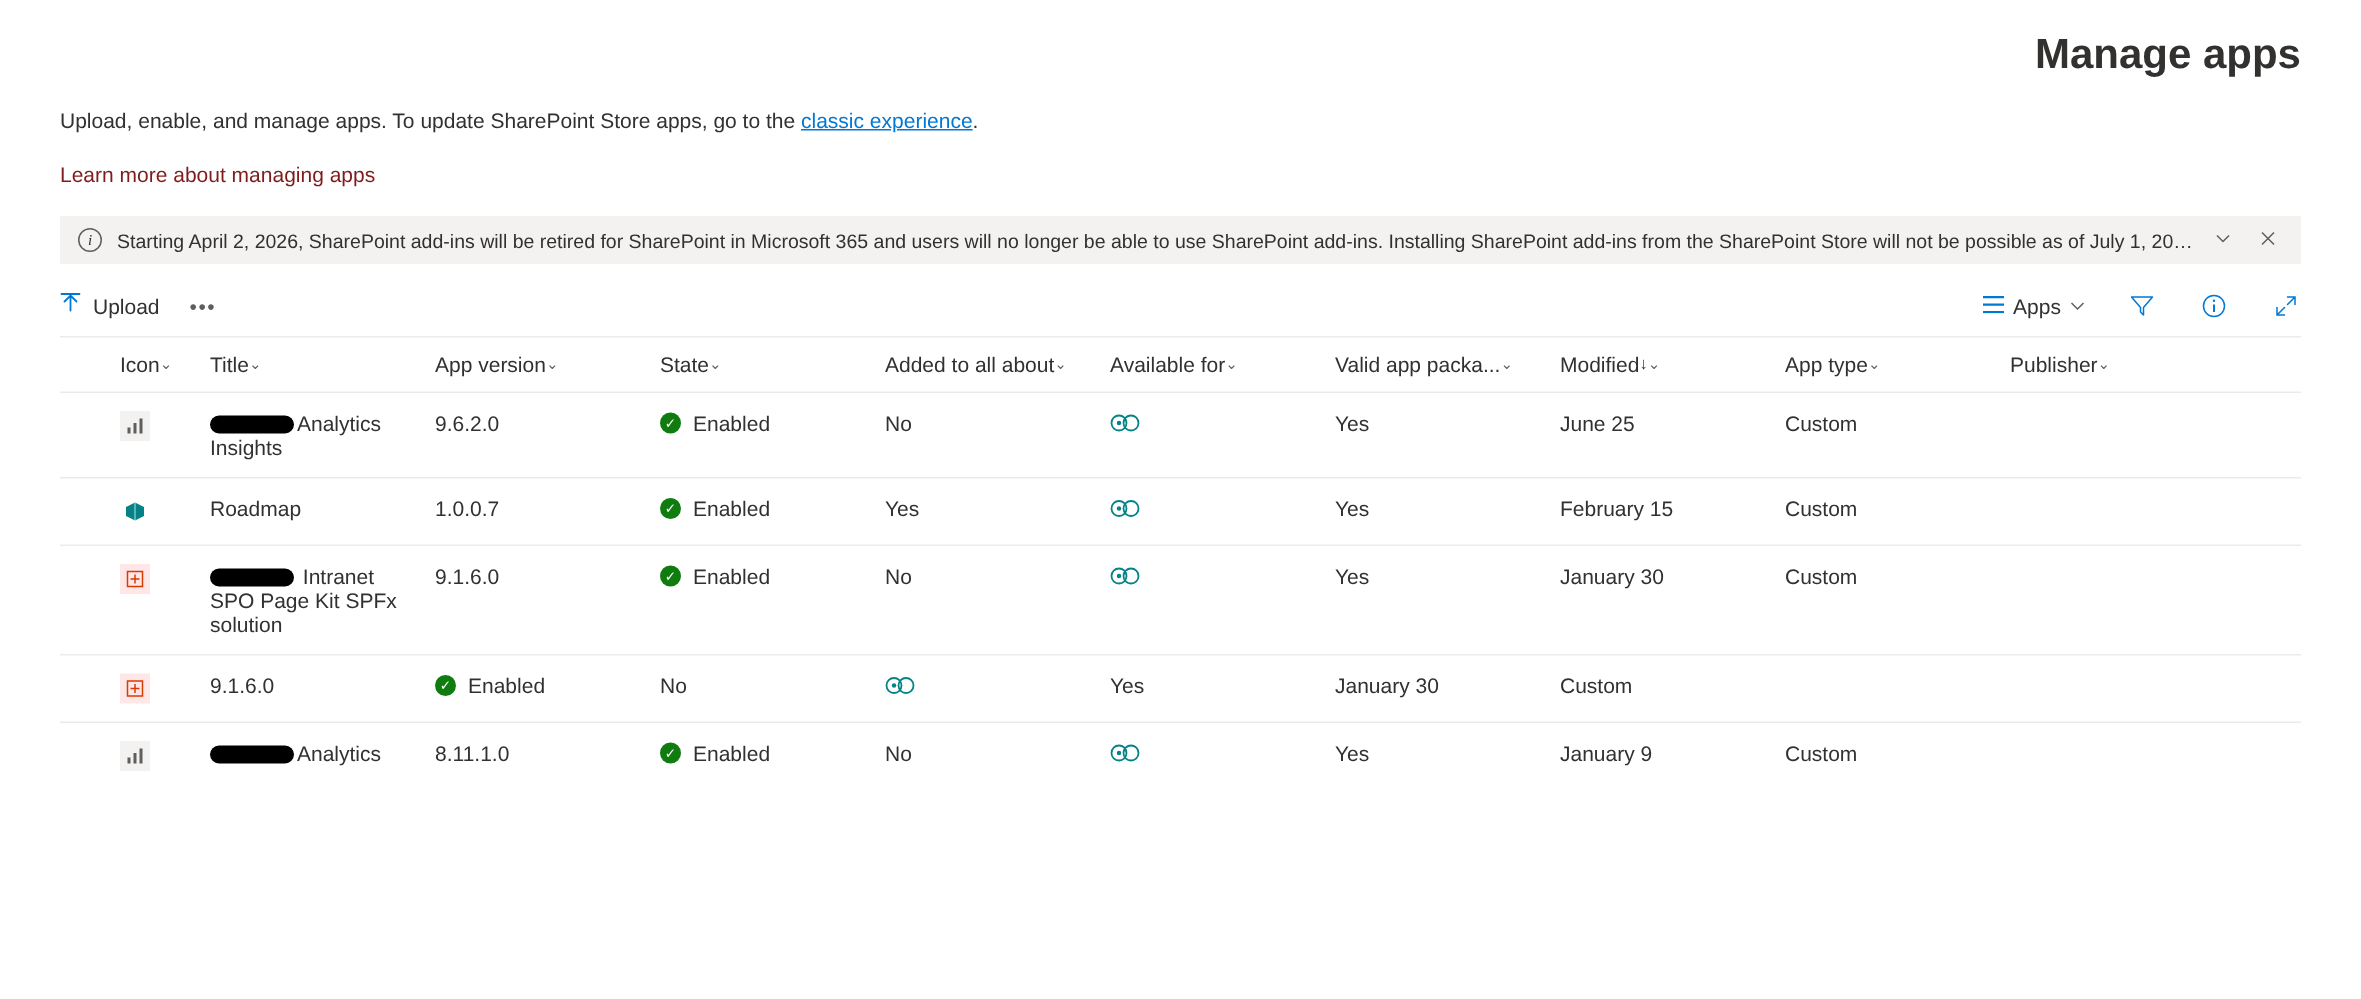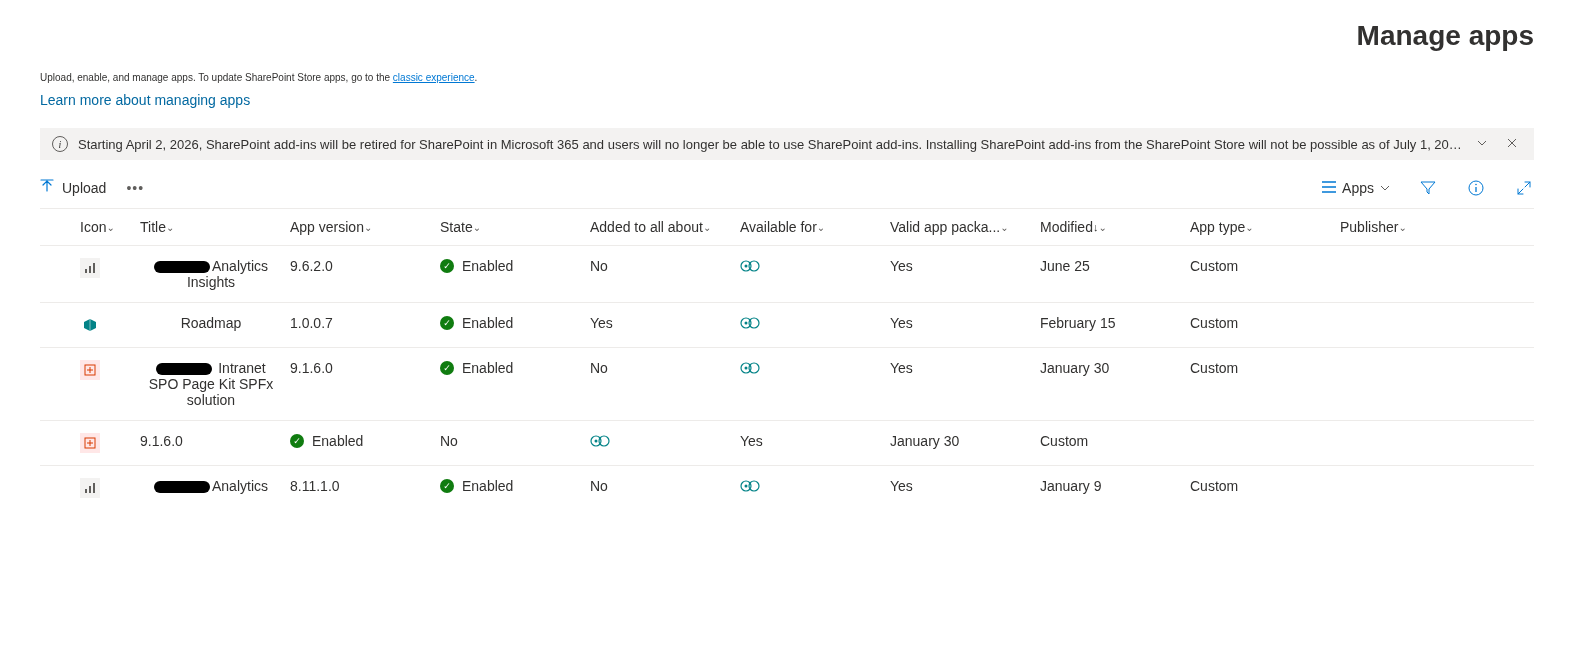--- a/index.html
+++ b/index.html
@@ -1,21 +1,21 @@
 <!DOCTYPE html>
 <html><head>
 <meta charset="utf-8">
 <style>
 * { box-sizing: border-box; margin: 0; padding: 0; }
 body { font-family: "Segoe UI", -apple-system, sans-serif; background: #fff; color: #323130; width: 1574px; }
 .page { padding: 20px 40px 0 40px; }
 .page-title { font-size: 28px; font-weight: 600; margin-bottom: 20px; text-align: right; }
-.intro { font-size: 10px; color: #323130; margin-bottom: 8px; }
+.intro { font-size: 14px; color: #323130; margin-bottom: 20px; }
 .intro a { color: #0078d4; text-decoration: underline; }
-.learn-link { font-size: 14px; color: #0369a1; text-decoration: none; display: inline-block; margin-bottom: 20px; }
+.learn-link { font-size: 14px; color: #7f1d1d; text-decoration: none; display: inline-block; margin-bottom: 20px; }
 
 .info-bar { display: flex; align-items: center; background: #f3f2f1; padding: 8px 12px; font-size: 13px; color: #323130; margin-bottom: 8px; gap: 10px; }
 .info-bar .info-icon { flex-shrink: 0; width: 16px; height: 16px; border: 1px solid #605e5c; border-radius: 50%; display: inline-flex; align-items: center; justify-content: center; font-size: 10px; font-style: italic; font-family: serif; }
 .info-bar .msg { flex: 1; white-space: nowrap; overflow: hidden; text-overflow: ellipsis; }
 .info-bar .chev, .info-bar .close { width: 20px; text-align: center; color: #605e5c; cursor: pointer; font-size: 12px; }
 
 .toolbar { display: flex; align-items: center; padding: 10px 0; border-bottom: 1px solid #edebe9; text-align: right; }
 .toolbar-left { display: flex; align-items: center; gap: 20px; }
 .upload-btn { display: inline-flex; align-items: center; gap: 8px; color: #323130; font-size: 14px; cursor: pointer; }
 .upload-btn .up-icon { color: #0078d4; font-size: 16px; font-weight:700; }
@@ -27,21 +27,21 @@
 
 .section-title { font-size: 20px; font-weight: 600; margin: 30px 0 12px 0; }
 
 .grid { width: 100%; }
 .grid-header { display: grid; grid-template-columns: 60px 150px 150px 150px 150px 150px 150px 150px 150px 150px 150px; padding: 10px 0 10px 40px; font-size: 14px; color: #323130; font-weight:400; }
 .grid-header .col { display: flex; align-items: center; gap: 0; cursor: pointer; }
 .grid-header .chev { font-size: 10px; color: #605e5c; }
 
 .row { display: grid; grid-template-columns: 60px 150px 150px 150px 150px 150px 150px 150px 150px 150px 150px; padding: 12px 0 12px 40px; border-top: 1px solid #edebe9; font-size: 14px; color: #323130; align-items: start; }
 .row .icon-cell { display:flex; align-items:flex-start; }
-.row .title-cell { padding-right: 8px; text-align: center; }
+.row .title-cell { padding-right: 8px; }
 .state-cell { display: flex; align-items: center; gap: 8px; }
 .check-ok { width: 14px; height: 14px; background: #107c10; border-radius: 50%; display: inline-flex; align-items: center; justify-content: center; color: #fff; font-size: 9px; }
 .avail-icon svg { display:block; }
 
 .redact { display:inline-block; width: 56px; height: 12px; background:#000; border-radius:6px; vertical-align:middle; }
 .title-line1 .redact { margin-right: 2px; }
 
 .app-icon { width:20px; height:20px; display:inline-flex; align-items:center; justify-content:center; font-size:13px; }
 .app-icon.generic { background:#f3f2f1; color:#605e5c; }
 .app-icon.teal { color:#038387; font-size:16px; }

